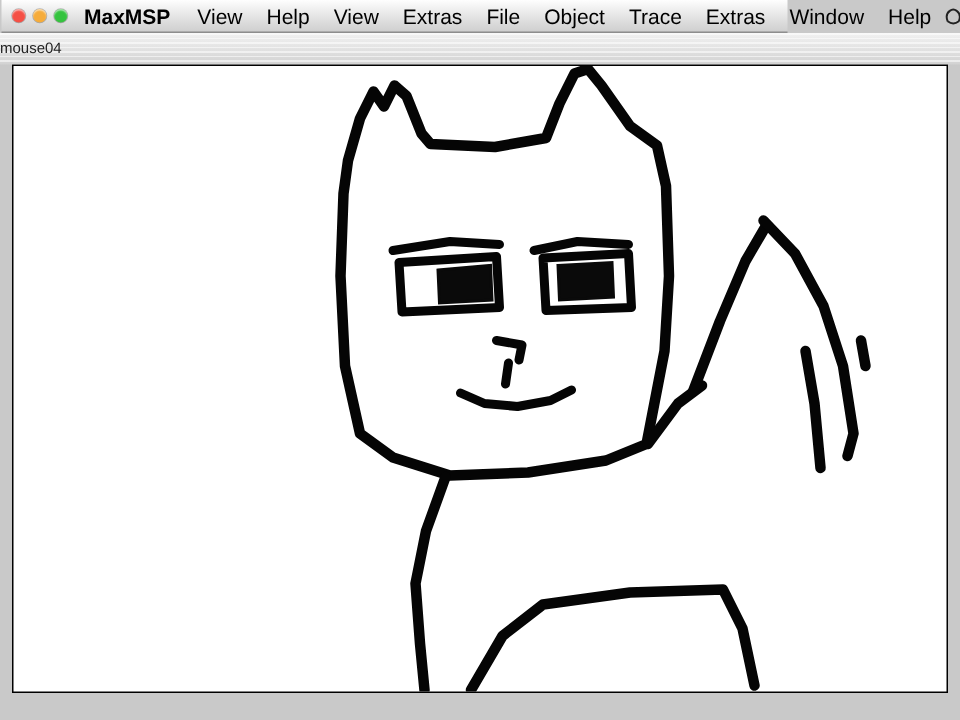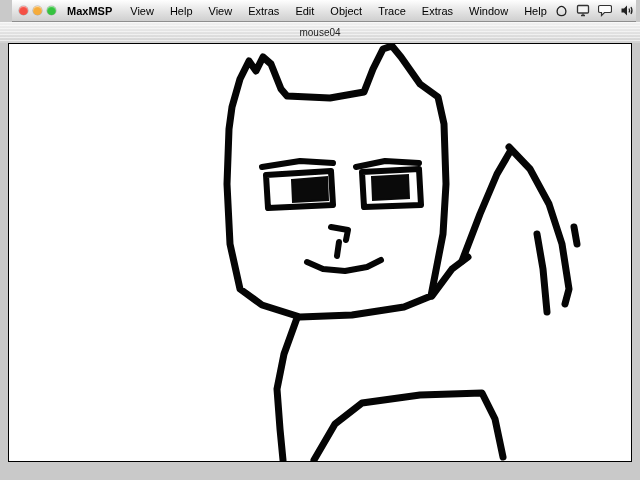--- a/index.html
+++ b/index.html
@@ -4,43 +4,43 @@
 <style>
   html,body{margin:0;padding:0}
   body{
     width:640px;height:480px;position:relative;overflow:hidden;
     background:#c9c9c9;
     font-family:"Liberation Sans", sans-serif;
     -webkit-font-smoothing:antialiased;
   }
   
   .menubar{
-    position:absolute;top:0;left:12px;width:624px;height:21px;
+    position:absolute;top:0;left:1px;width:524px;height:21px;
     background:linear-gradient(to bottom,#fefefe,#e3e3e3 55%,#cfcfcf);
     border-bottom:1px solid #8e8e8e;
     display:flex;align-items:center;
-    font-size:11px;color:#000;
+    font-size:14px;color:#000;
   }
   .traffic{display:flex;align-items:center;gap:5px;padding:0 9px 0 7px}
   .tl{width:9px;height:9px;border-radius:50%;box-shadow:inset 0 1px 1px rgba(255,255,255,.6), 0 0 0 .5px rgba(0,0,0,.25)}
   .tl.close{background:#f55045}
   .tl.min{background:#f6ac3b}
   .tl.zoom{background:#35c33f}
   .appname{font-weight:bold;padding:0 10px 0 2px}
   .menu-item{padding:0 8px;cursor:default;white-space:nowrap}
   .status{margin-left:auto;display:flex;align-items:center;gap:8px;padding-right:8px}
   .status svg{display:block}
   .battery-wrap{display:flex;align-items:center;gap:3px}
   
   .titlebar{
     position:absolute;top:22px;left:0;width:640px;height:21px;
     background:
       repeating-linear-gradient(to bottom, rgba(255,255,255,.55) 0 1px, rgba(0,0,0,0) 1px 3px),
       linear-gradient(to bottom,#f2f2f2,#d2d2d2);
-    text-align:center;font-size:10px;line-height:21px;color:#222;
+    font-size:10px;line-height:21px;color:#222;
   }
   
   .canvas-frame{
     position:absolute;left:8px;top:43px;width:622px;height:417px;
     background:#ffffff;border:1px solid #000;
   }
   .canvas-frame svg{width:100%;height:100%;display:block}
   .stroke{fill:none;stroke:#050505;stroke-width:7;stroke-linecap:round;stroke-linejoin:round}
   .stroke.thin{stroke-width:6}
   .fillblack{fill:#0a0a0a;stroke:#0a0a0a;stroke-width:2}
@@ -52,21 +52,21 @@
   <div class="traffic">
     <span class="tl close"></span>
     <span class="tl min"></span>
     <span class="tl zoom"></span>
   </div>
   <span class="appname">MaxMSP</span>
   <span class="menu-item">View</span>
   <span class="menu-item">Help</span>
   <span class="menu-item">View</span>
   <span class="menu-item">Extras</span>
-  <span class="menu-item">Edit</span>
+  <span class="menu-item">File</span>
   <span class="menu-item">Object</span>
   <span class="menu-item">Trace</span>
   <span class="menu-item">Extras</span>
   <span class="menu-item">Window</span>
   <span class="menu-item">Help</span>
 
   <div class="status">
     <span>
       <svg width="13" height="13" viewBox="0 0 14 14">
           <path d="M3 11 q4 3 8 0 M3 11 q-2 -5 1.5 -7.5 M11 11 q2 -5 -1.5 -7.5 M4.5 3.5 q2.5 -2 5 0" fill="none" stroke="#222" stroke-width="1.4"></path>

